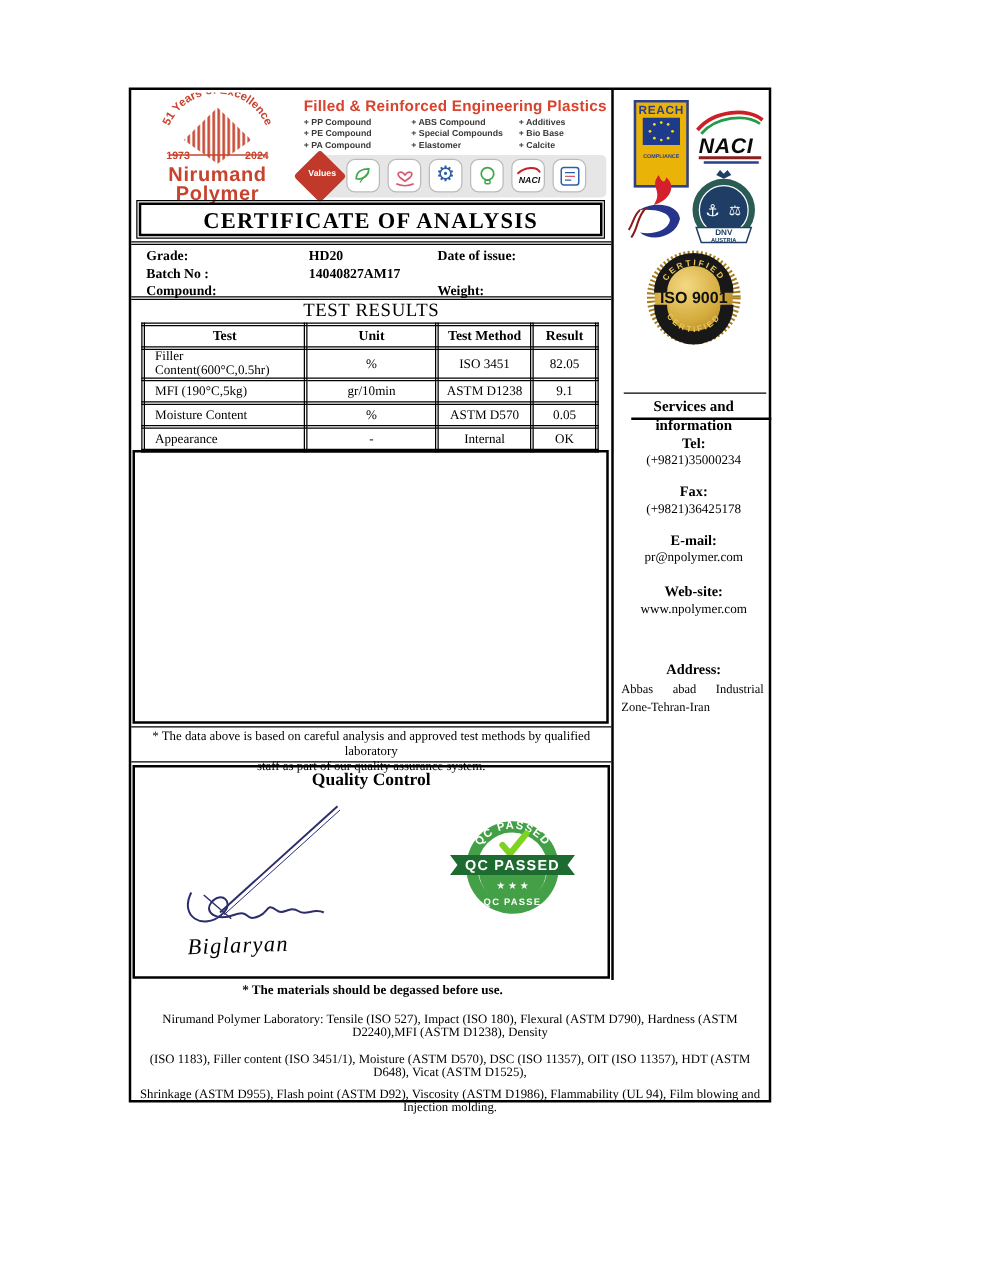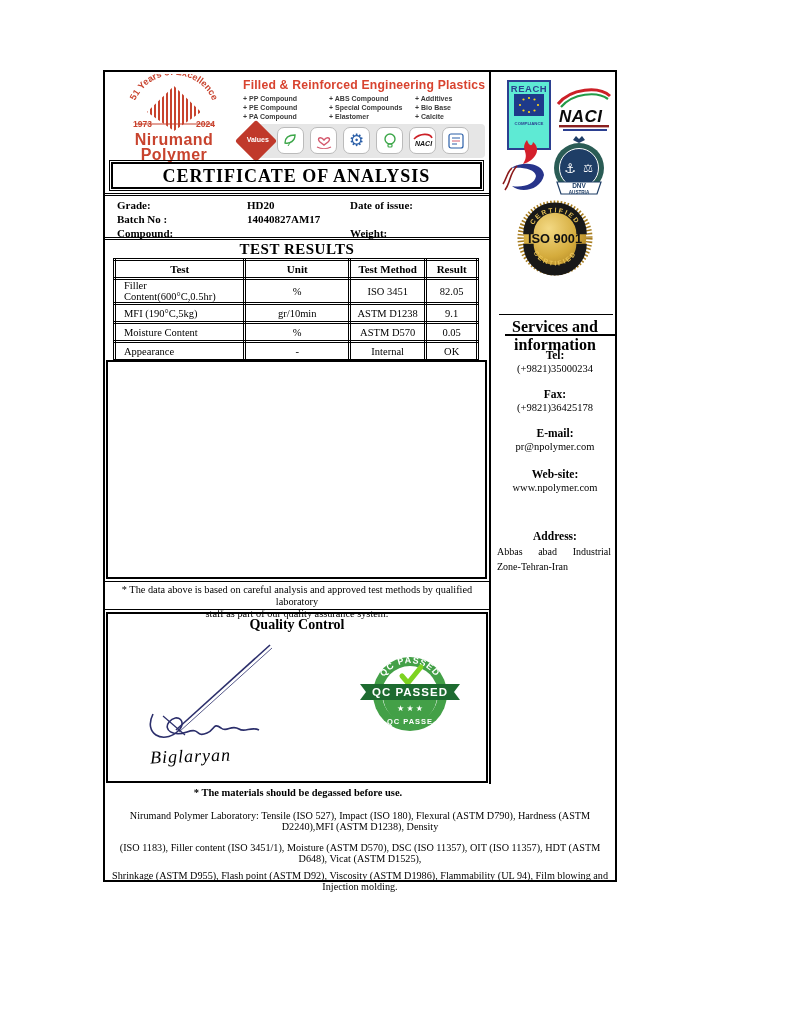--- a/index.html
+++ b/index.html
@@ -28,21 +28,21 @@
   .vicon { width:27px; height:27px; background:#fff; border:1px solid #bbb; border-radius:7px; display:flex; align-items:center; justify-content:center; overflow:hidden; }
 
   .title-box { position:absolute; left:6px; top:90px; width:371px; height:27px; border:2px solid #000; outline:1px solid #000; outline-offset:1px; text-align:center; font-weight:bold; font-size:18px; letter-spacing:1px; line-height:24px; }
 
   .info-box { position:absolute; left:0; top:121px; width:384px; height:47px; border-top:3px double #000; border-bottom:3px double #000; font-size:11px; font-weight:bold; }
   .info-row { position:absolute; left:0; width:384px; height:15px; }
   .il { position:absolute; left:12px; }
   .iv { position:absolute; left:142px; }
   .ir { position:absolute; left:245px; }
 
-  .results-title { position:absolute; left:0; top:169px; width:384px; text-align:center; font-weight:bold; font-size:15px; letter-spacing:0.5px; }
+  .results-title { position:absolute; left:0; top:169px; width:384px; text-align:center; font-weight:normal; font-size:15px; letter-spacing:0.5px; }
 
   table.results { position:absolute; left:8px; top:186px; width:366px; border-collapse:collapse; font-size:10.5px; }
   table.results th, table.results td { border:3px double #000; height:19px; text-align:center; padding:0 3px; }
   table.results th { font-weight:bold; font-size:11px; }
   table.results td.tname { text-align:left; padding-left:8px; }
   table.results { border:2px solid #ef4444; }
   .c1{width:131px;} .c2{width:106px;} .c3{width:77px;} .c4{width:52px;}
 
   .blank-box { position:absolute; left:1px; top:288px; width:381px; height:219px; border:2px solid #000; }
 
@@ -51,29 +51,29 @@
   .qc-box { position:absolute; left:1px; top:540px; width:382px; height:171px; border:2px solid #000; }
   .qc-title { text-align:center; font-weight:bold; font-size:14px; margin-top:3px; }
   .sig-svg { position:absolute; left:35px; top:24px; }
   .signer { position:absolute; left:42px; top:132px; font-style:italic; font-size:18px; transform:rotate(-2deg); letter-spacing:1px; }
   .qc-stamp { position:absolute; left:252px; top:38px; }
 
   .degas-note { position:absolute; left:0; top:715px; width:386px; text-align:center; font-weight:bold; font-size:10.5px; }
 
   
   .sidebar { position:absolute; left:386px; top:0; width:128px; height:712px; }
-  .reach-badge { position:absolute; left:16px; top:8px; width:44px; height:70px; border:2px solid #2b3f90; background:#5eead4; text-align:center; }
+  .reach-badge { position:absolute; left:16px; top:8px; width:44px; height:70px; border:2px solid #2b3f90; background:#eab308; text-align:center; }
   .reach-title { font-family:"Liberation Sans", sans-serif; font-weight:bold; color:#2b3f90; font-size:9.5px; letter-spacing:0.5px; margin-top:1px; }
   .reach-sub { font-family:"Liberation Sans", sans-serif; font-weight:bold; color:#2b3f90; font-size:4.3px; margin-top:1px; }
   .naci-badge { position:absolute; left:64px; top:12px; width:58px; height:50px; }
   .flame-badge { position:absolute; left:8px; top:66px; }
   .dnv-badge { position:absolute; left:60px; top:64px; }
   .iso-badge { position:absolute; left:26px; top:128px; }
   .svc-line1 { position:absolute; left:8px; top:242px; width:114px; border-top:1px solid #000; }
-  .svc-title { position:absolute; left:0; top:246px; width:128px; text-align:center; font-weight:bold; font-size:16px; }
+  .svc-title { position:absolute; left:0; top:246px; width:128px; text-align:center; font-weight:bold; font-size:12px; }
   .svc-line2 { position:absolute; left:14px; top:262px; width:112px; border-top:2px solid #000; }
   .contact-label { position:absolute; width:128px; text-align:center; font-weight:bold; font-size:11.5px; }
   .contact-value { position:absolute; width:128px; text-align:center; font-size:10.5px; }
   .addr-value { position:absolute; left:6px; width:114px; text-align:justify; font-size:10px; line-height:15px; }
 
   
   .lab-line { position:absolute; left:0; width:510px; text-align:center; font-size:10.2px; }
 
   svg text { font-family:"Liberation Sans", sans-serif; }
 </style>

